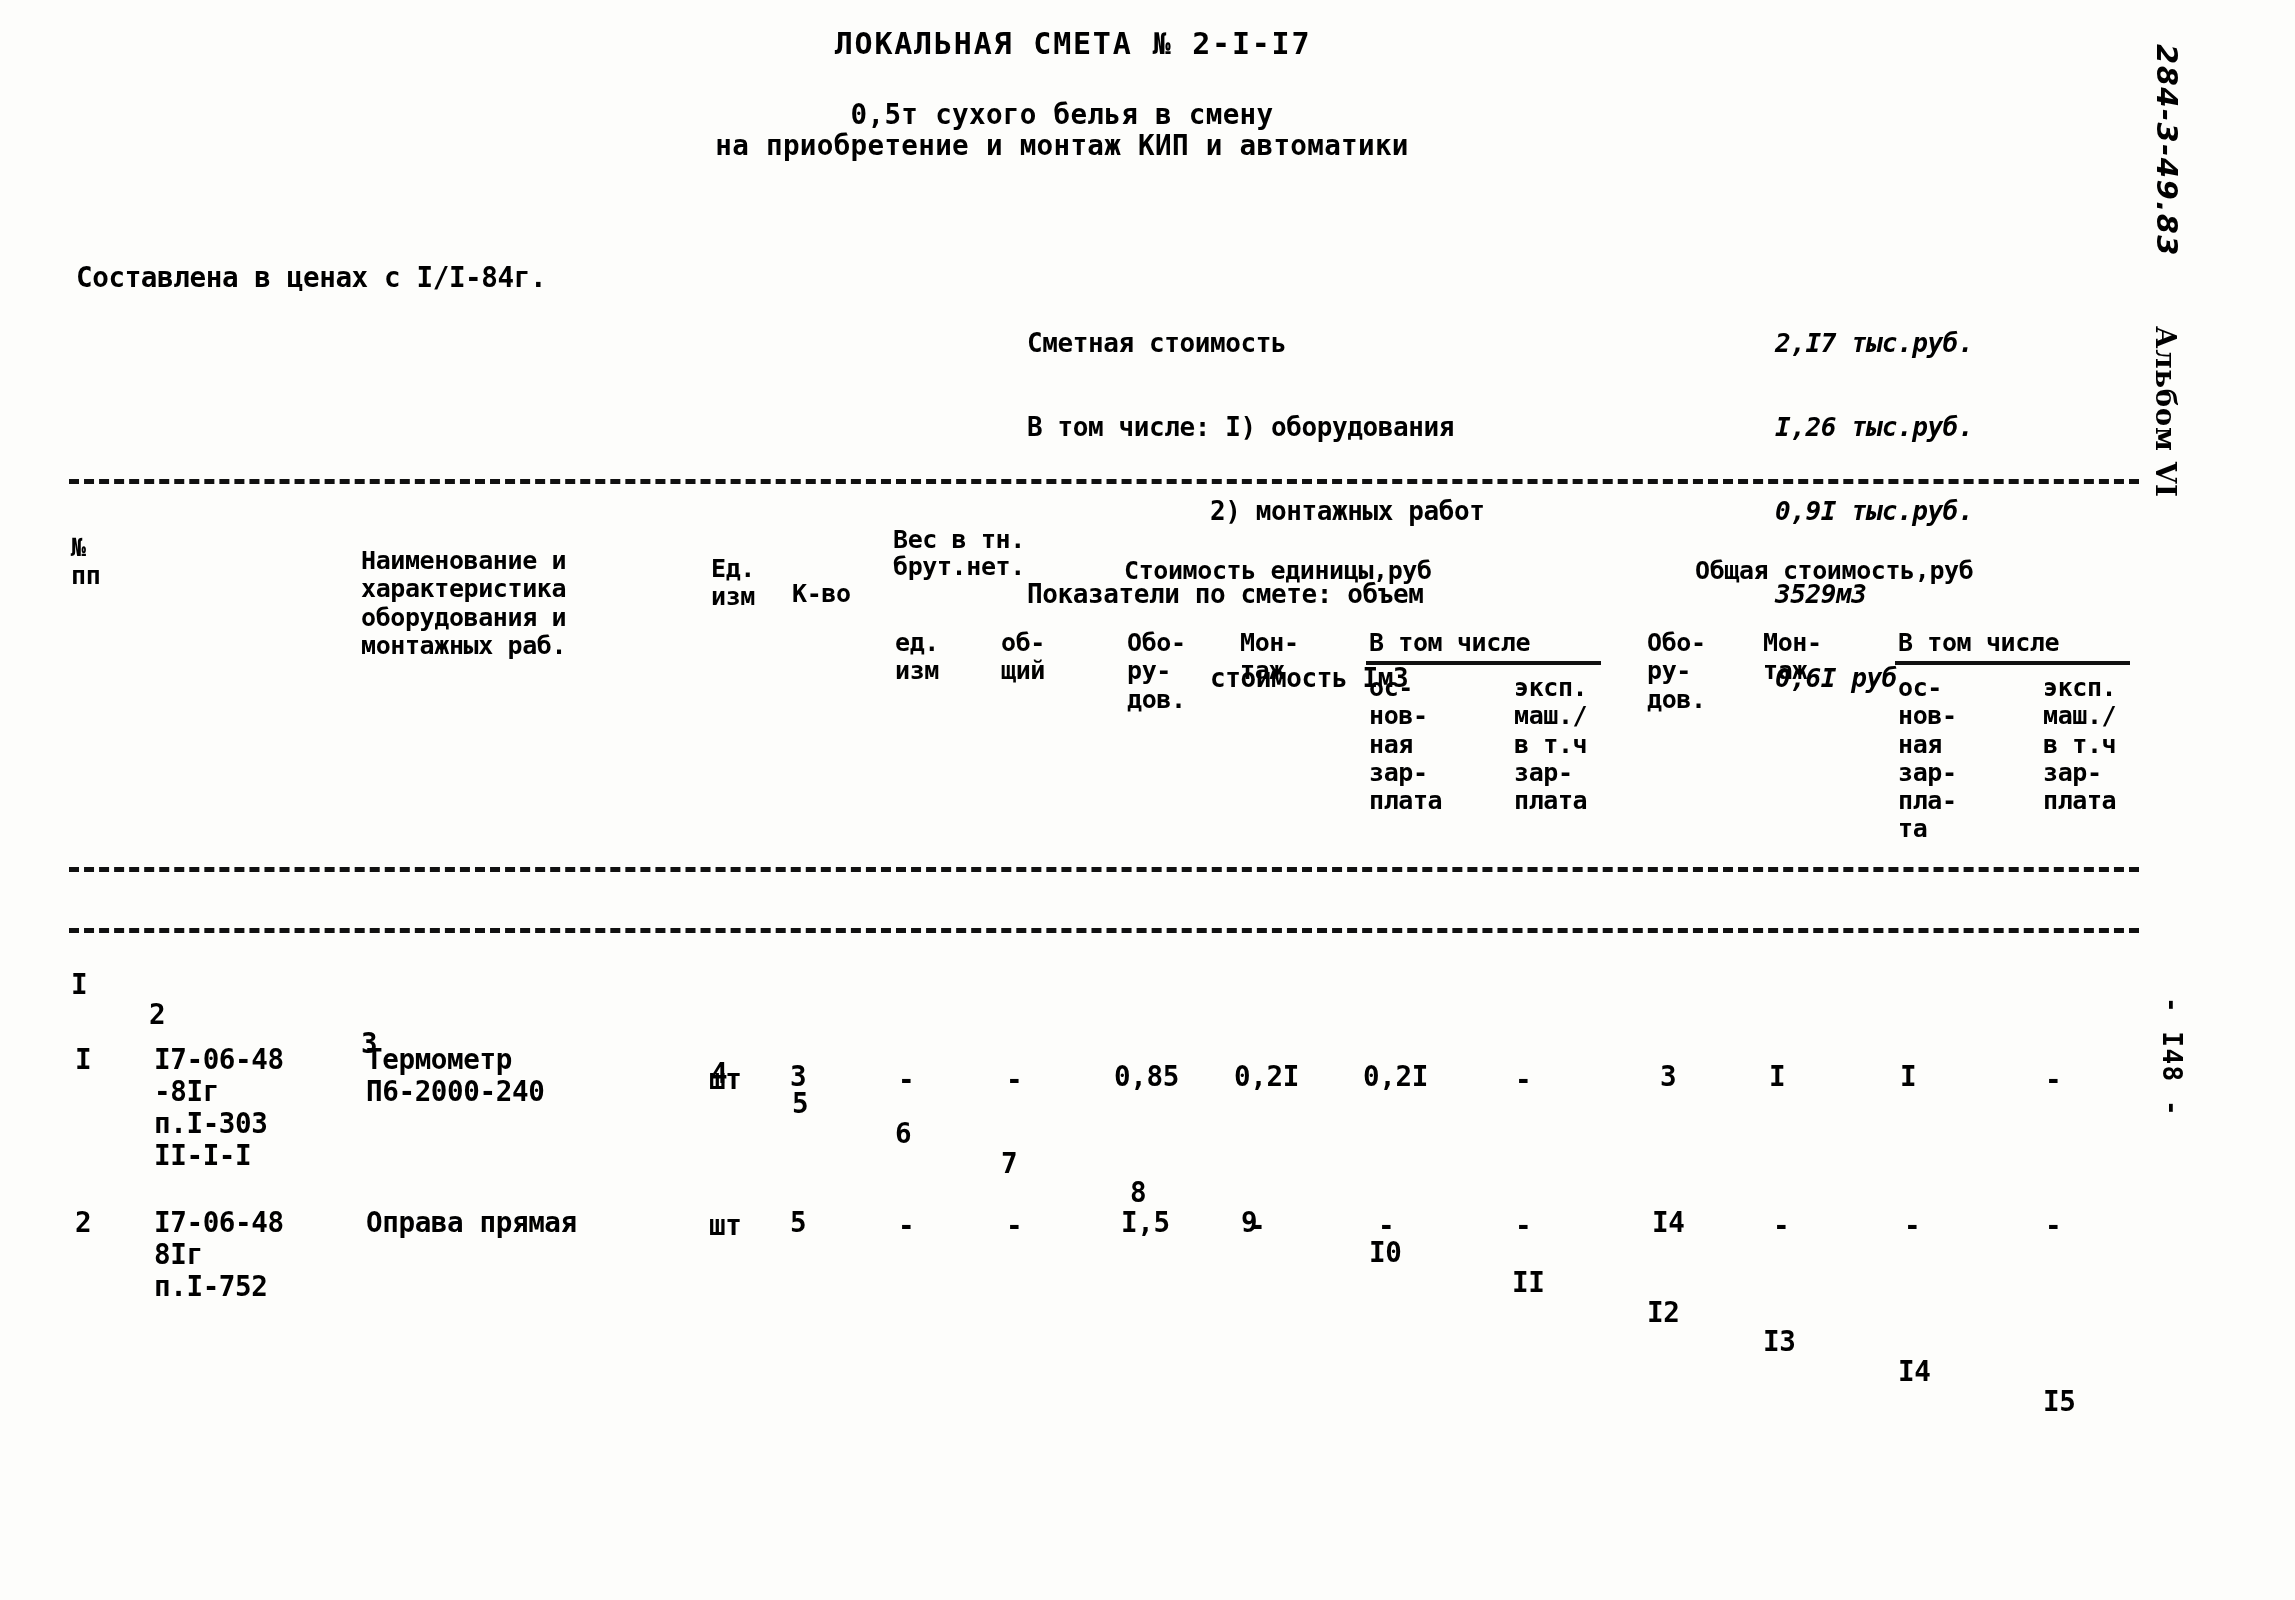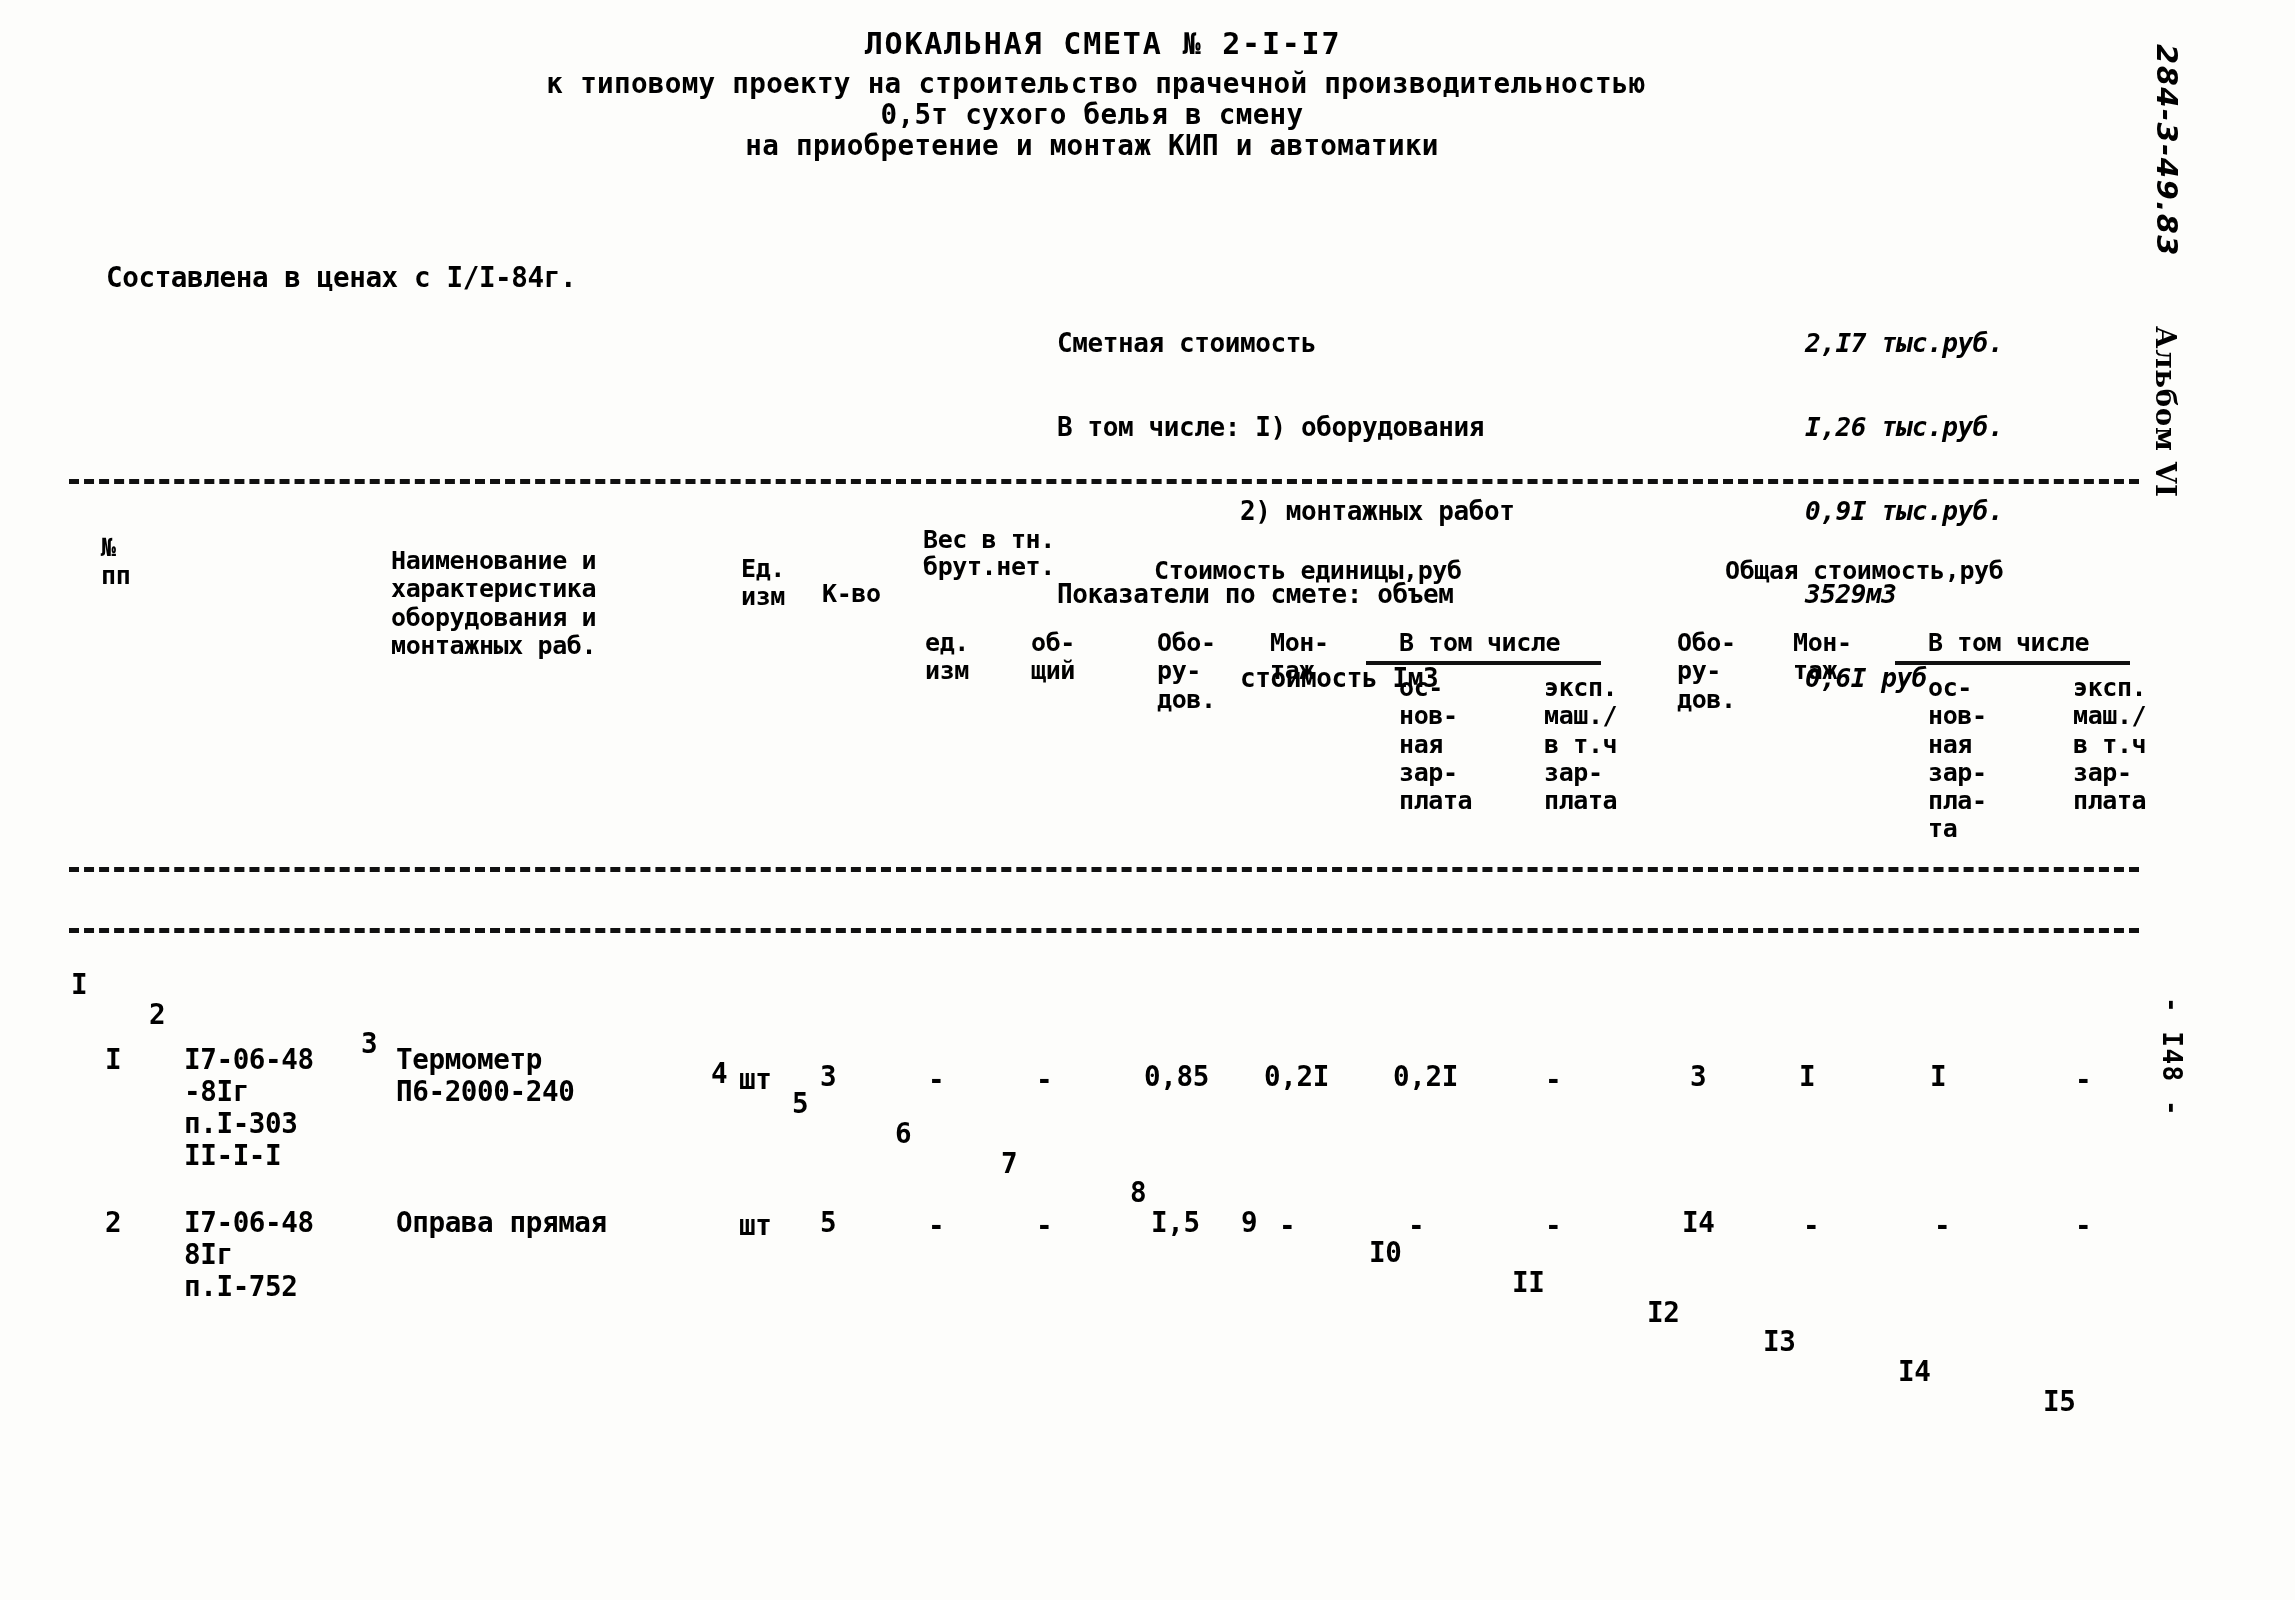--- a/index.html
+++ b/index.html
@@ -20,21 +20,20 @@
     position:absolute;
     left:0;top:0;width:2295px;height:1601px;
   }
   
   .tw{
     font-family:"DejaVu Sans Mono", monospace;
     font-weight:bold;
     letter-spacing:-0.4px;
     white-space:pre;
     line-height:1.08;
-    padding-left:30px;
     -webkit-font-smoothing:none;
   }
   .abs{position:absolute;}
 
   
   #title{
     left:0;top:27.6px;width:2146px;
     text-align:center;
     font-size:30px;
     letter-spacing:1.8px;
@@ -100,21 +99,20 @@
     font-weight:bold;font-size:26px;white-space:pre;letter-spacing:1.5px;
   }
 </style>
 </head>
 <body>
 
 <div id="page">
   <div class="sheet">
 
     <div class="abs tw" id="title">ЛОКАЛЬНАЯ СМЕТА № 2-I-I7</div>
-    <div class="abs tw" id="sub1">к типовому проекту на строительство прачечной производительностью</div>
     <div class="abs tw" id="sub2">0,5т сухого белья в смену</div>
     <div class="abs tw" id="sub3">на приобретение и монтаж КИП и автоматики</div>
 
     <div class="abs tw" id="prices-label">Составлена в ценах с I/I-84г.</div>
 
     <div class="abs tw sum-row" id="sum-names">
       <span class="sum-line">Сметная стоимость</span>
       <span class="sum-line">В том числе: I) оборудования</span>
       <span class="sum-line">            2) монтажных работ</span>
       <span class="sum-line">Показатели по смете: объем</span>

